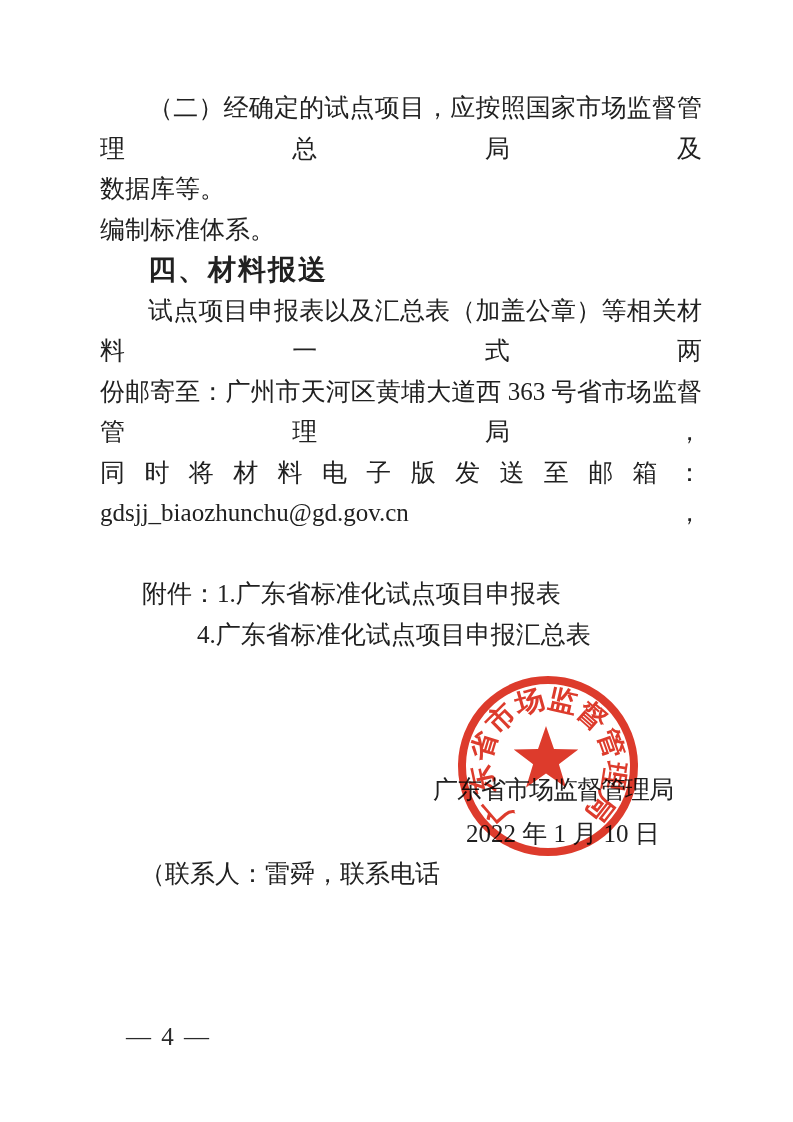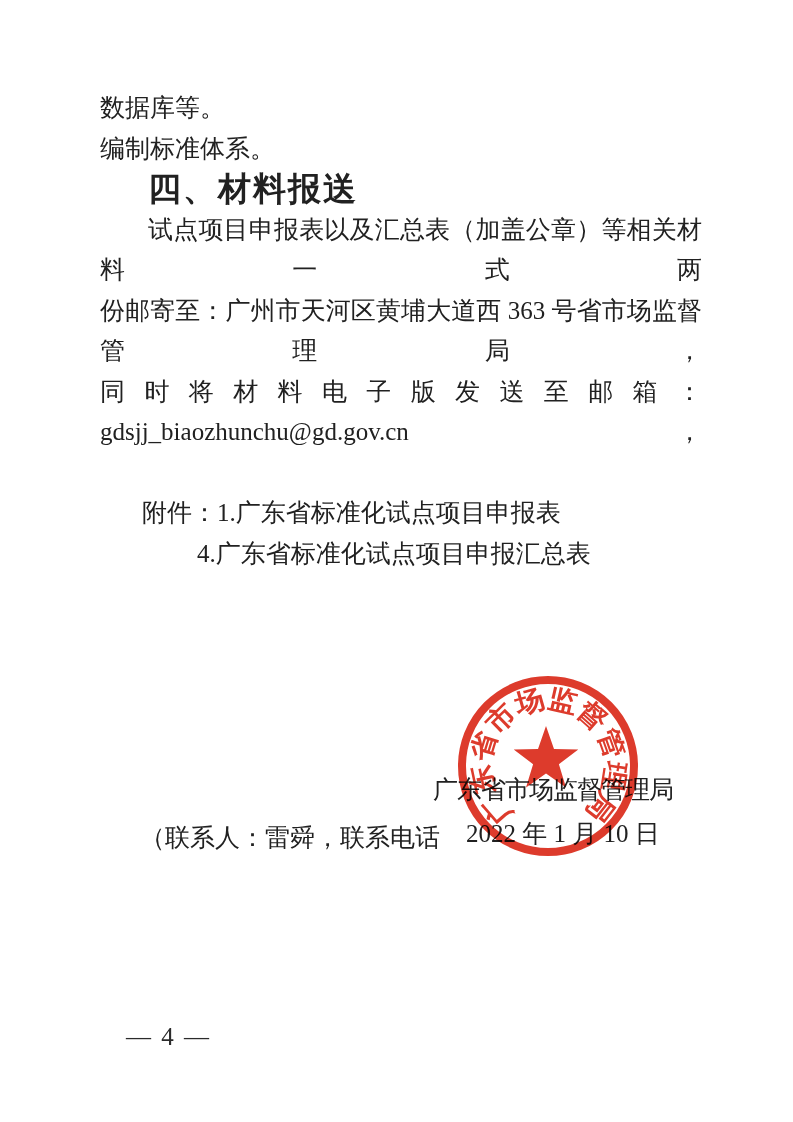--- a/index.html
+++ b/index.html
@@ -26,36 +26,36 @@
     white-space:normal;
     text-align:justify;
     text-align-last:justify;
     -moz-text-align-last:justify;
     text-justify:inter-character;
   }
   .ind2{text-indent:48px;}
   .hd{
     font-family:Liberation Sans, sans-serif;
     font-weight:bold;
-    font-size:33px;
+    font-size:28px;
     text-indent:48px;
     letter-spacing:2px;
   }
   .blank{height:40.5px;}
   .attach1{text-indent:42px;}
   .attach2{text-indent:97px;}
   .sig-line{
     position:absolute;
     line-height:40px;
     font-size:25px;
     white-space:nowrap;
   }
   .agency{left:433px;top:770px;letter-spacing:-1px;}
   .dateline{left:466px;top:814px;}
-  .contact{left:140px;top:818px;text-align:right;}
+  .contact{left:140px;top:854px;text-align:right;}
   .pagenum{
     position:absolute;
     left:126px;top:1017px;
     font-size:25px;line-height:40px;
     letter-spacing:2px;
     color:#2b2b2b;
     white-space:nowrap;
   }
   .seal{
     position:absolute;
@@ -68,20 +68,21 @@
     font-family:"Liberation Sans","DejaVu Sans",sans-serif;
     font-weight:bold;
   }
 </style>
 </head>
 <body>
 
 <div class="page">
 
   <div class="body-block">
+    <div class="ln just ind2">（二）经确定的试点项目，应按照国家市场监督管理总局及</div>
     <div class="ln">数据库等。</div>
     <div class="ln">编制标准体系。</div>
     <div class="ln hd">四、材料报送</div>
     <div class="ln just ind2">试点项目申报表以及汇总表（加盖公章）等相关材料一式两</div>
     <div class="ln just">份邮寄至：广州市天河区黄埔大道西 363 号省市场监督管理局，</div>
     <div class="ln just">同时将材料电子版发送至邮箱：gdsjj_biaozhunchu@gd.gov.cn，</div>
     <div class="ln blank"></div>
     <div class="ln attach1">附件：1.广东省标准化试点项目申报表</div>
     <div class="ln attach2">4.广东省标准化试点项目申报汇总表</div>
   </div>

